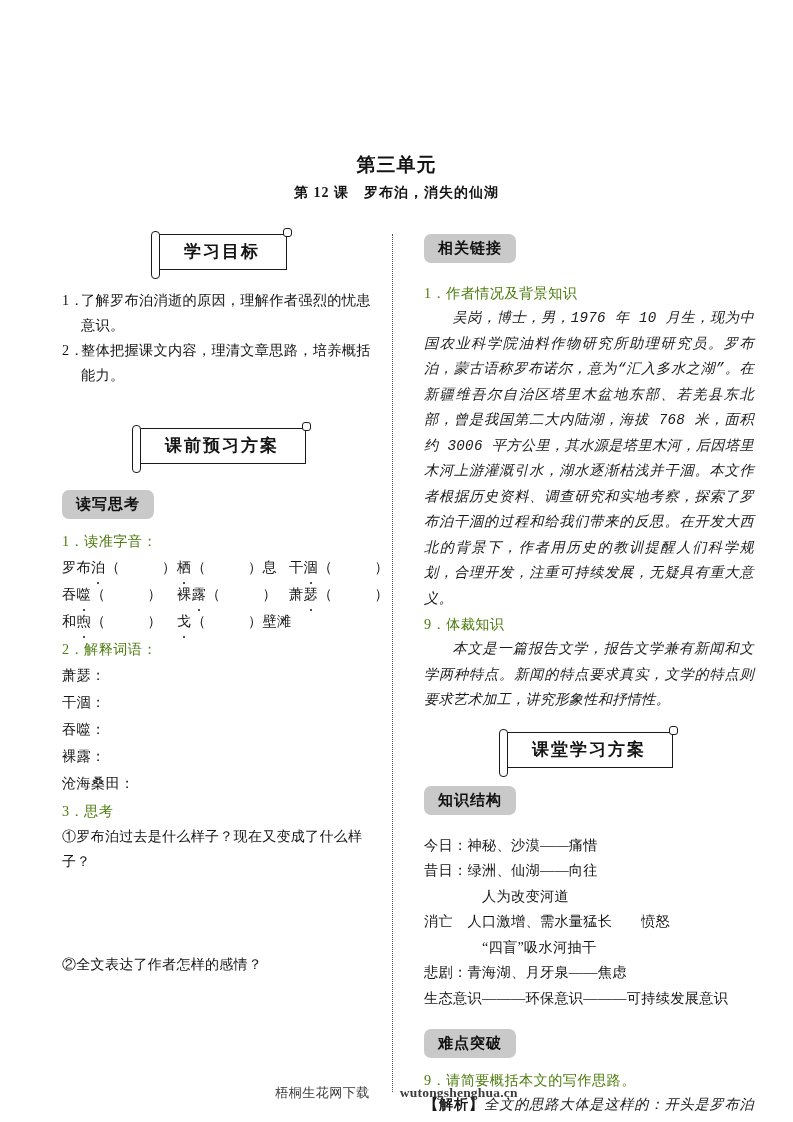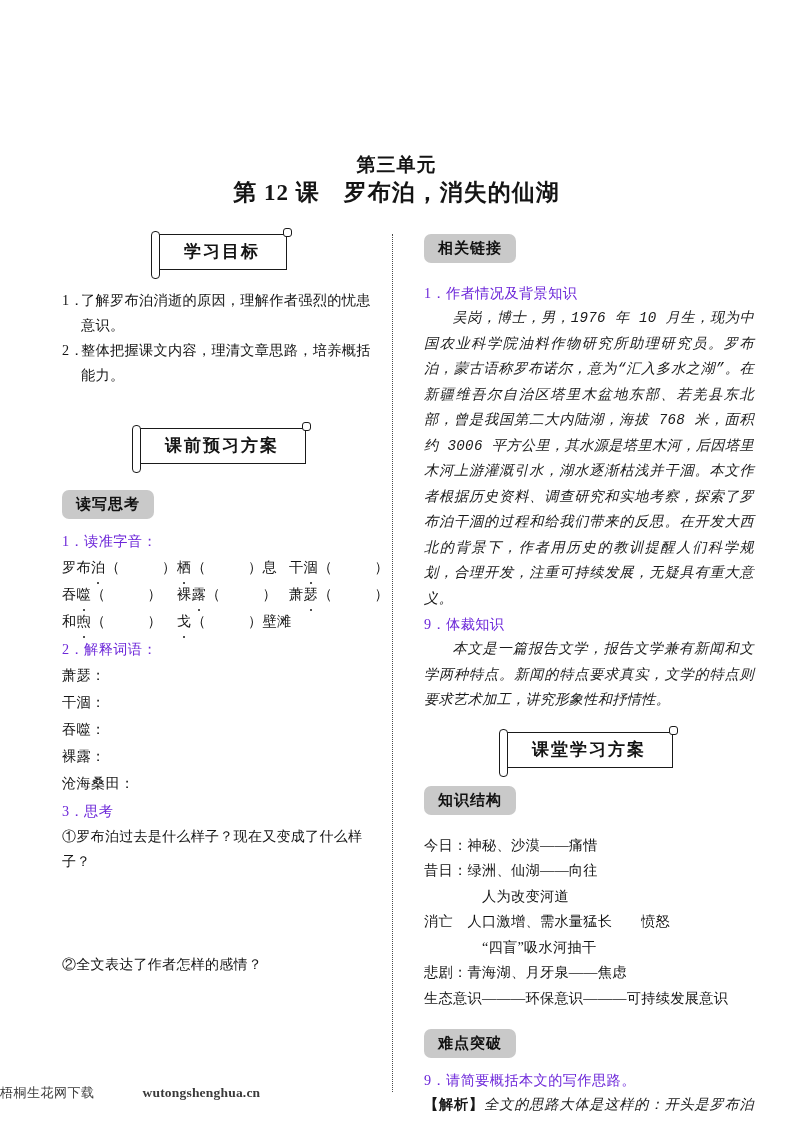--- a/index.html
+++ b/index.html
@@ -32,21 +32,21 @@
     width: 793px;
     text-align: center;
   }
   .title-unit {
     font-size: 19px;
     font-weight: bold;
     letter-spacing: 1px;
     line-height: 25px;
   }
   .title-lesson {
-    font-size: 23px;
+    font-size: 14px;
     font-weight: bold;
     letter-spacing: 1px;
     line-height: 28px;
     margin-top: 2px;
   }
 
   
   .col-left {
     position: absolute;
     left: 62px;
@@ -124,21 +124,21 @@
     color: #111;
     white-space: nowrap;
   }
 
   
   .body-song {
     font-family: "Liberation Serif", "DejaVu Serif", serif;
     font-size: 14.2px;
     line-height: 25px;
     letter-spacing: 0.4px;
-    color: #6d28d9;
+    color: #4d7c0f;
   }
   .body-kai {
     font-family: Liberation Mono, monospace;
     font-style: italic;
     font-size: 14.2px;
     line-height: 25.5px;
     letter-spacing: 0.3px;
     color: #191919;
     text-align: justify;
   }
@@ -219,22 +219,23 @@
     white-space: pre;
   }
 
   
   .footer {
     position: absolute;
     left: 0;
     top: 1036px;
     width: 793px;
     display: flex;
+    justify-content: center;
     align-items: baseline;
-    gap: 48px;
+    gap: 30px;
     color: #3a3a3a;
   }
   .footer-cn {
     font-size: 13px;
     letter-spacing: 0.5px;
   }
   .footer-url {
     font-size: 13.5px;
     font-weight: bold;
     letter-spacing: 0.2px;

